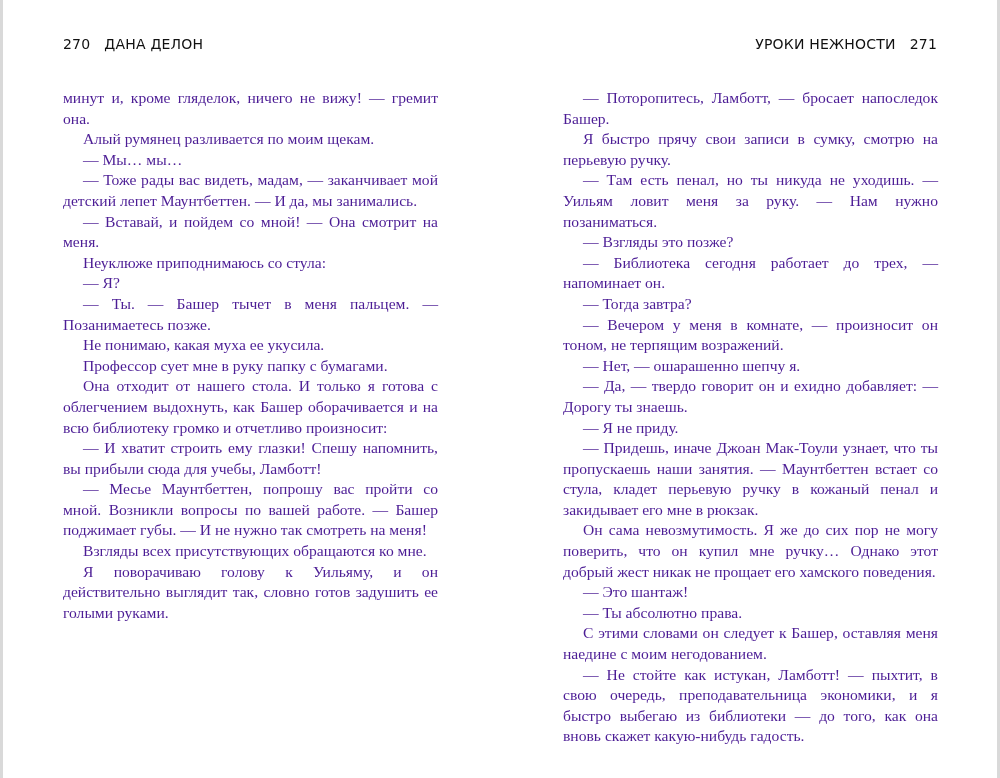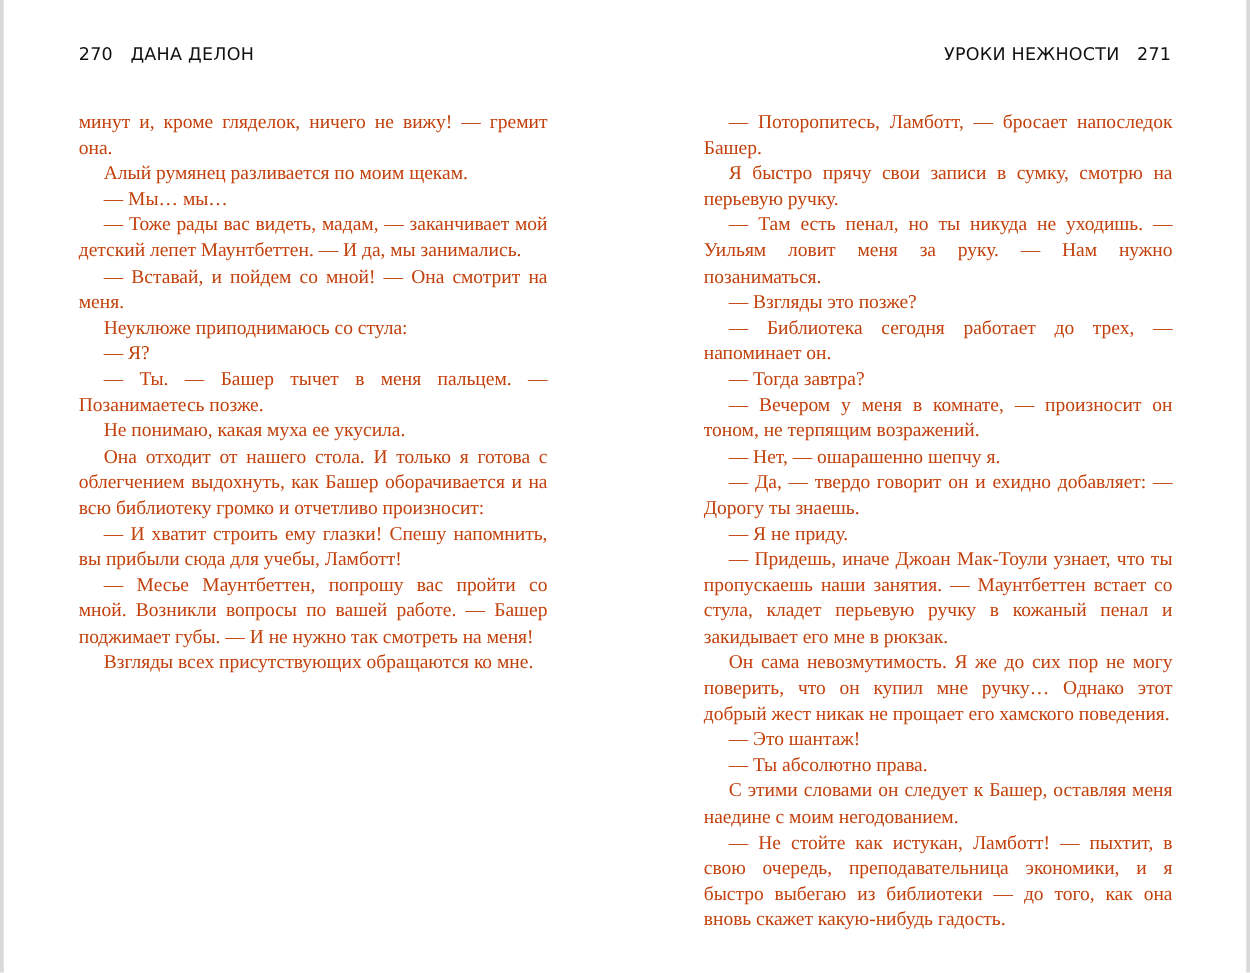--- a/index.html
+++ b/index.html
@@ -18,21 +18,21 @@
     letter-spacing: 0.2px; white-space: nowrap;
   }
   .page.left .running-head { left: 63px; }
   .page.right .running-head { right: 63px; }
   .running-head .num { display: inline-block; }
   .page.left .running-head .num { margin-right: 14px; }
   .page.right .running-head .num { margin-left: 14px; }
   .body-text {
     position: absolute; top: 88px; width: 375px;
     font-family: "Liberation Serif", serif; font-size: 15.6px; line-height: 20.6px;
-    color: #c2410c; text-align: justify;
+    color: #4c1d95; text-align: justify;
     hyphens: manual;
   }
   .page.left .body-text { left: 63px; }
   .page.right .body-text { left: 563px; left: 63px; }
   .body-text p { margin: 0; text-indent: 20px; }
   .body-text p.noindent { text-indent: 0; }
 </style>
 </head>
 <body>
 
@@ -46,24 +46,26 @@
   <div class="body-text" id="left-body">
       <p class="noindent">минут и, кроме гляделок, ничего не вижу! — гремит она.</p>
       <p>Алый румянец разливается по моим щекам.</p>
       <p>— Мы… мы…</p>
       <p>— Тоже рады вас видеть, мадам, — заканчивает мой детский лепет Маунтбеттен. — И да, мы занимались.</p>
       <p>— Вставай, и пойдем со мной! — Она смотрит на меня.</p>
       <p>Неуклюже приподнимаюсь со стула:</p>
       <p>— Я?</p>
       <p>— Ты. — Башер тычет в меня пальцем. — Позанимаетесь позже.</p>
       <p>Не понимаю, какая муха ее укусила.</p>
+      <p>Профессор сует мне в руку папку с бумагами.</p>
       <p>Она отходит от нашего стола. И только я готова с облегчением выдохнуть, как Башер оборачивается и на всю библиотеку громко и отчетливо произносит:</p>
       <p>— И хватит строить ему глазки! Спешу напомнить, вы прибыли сюда для учебы, Ламботт!</p>
       <p>— Месье Маунтбеттен, попрошу вас пройти со мной. Возникли вопросы по вашей работе. — Башер поджимает губы. — И не нужно так смотреть на меня!</p>
       <p>Взгляды всех присутствующих обращаются ко мне.</p>
+      <p>Я поворачиваю голову к Уильяму, и он действительно выглядит так, словно готов задушить ее голыми руками.</p>
     </div>
 </div>
 
 <div class="page right">
   <div class="running-head">
     <span>УРОКИ НЕЖНОСТИ</span><span class="num">271</span>
   </div>
   <div class="body-text" id="right-body">
       <p>— Поторопитесь, Ламботт, — бросает напоследок Башер.</p>
       <p>Я быстро прячу свои записи в сумку, смотрю на перьевую ручку.</p>

